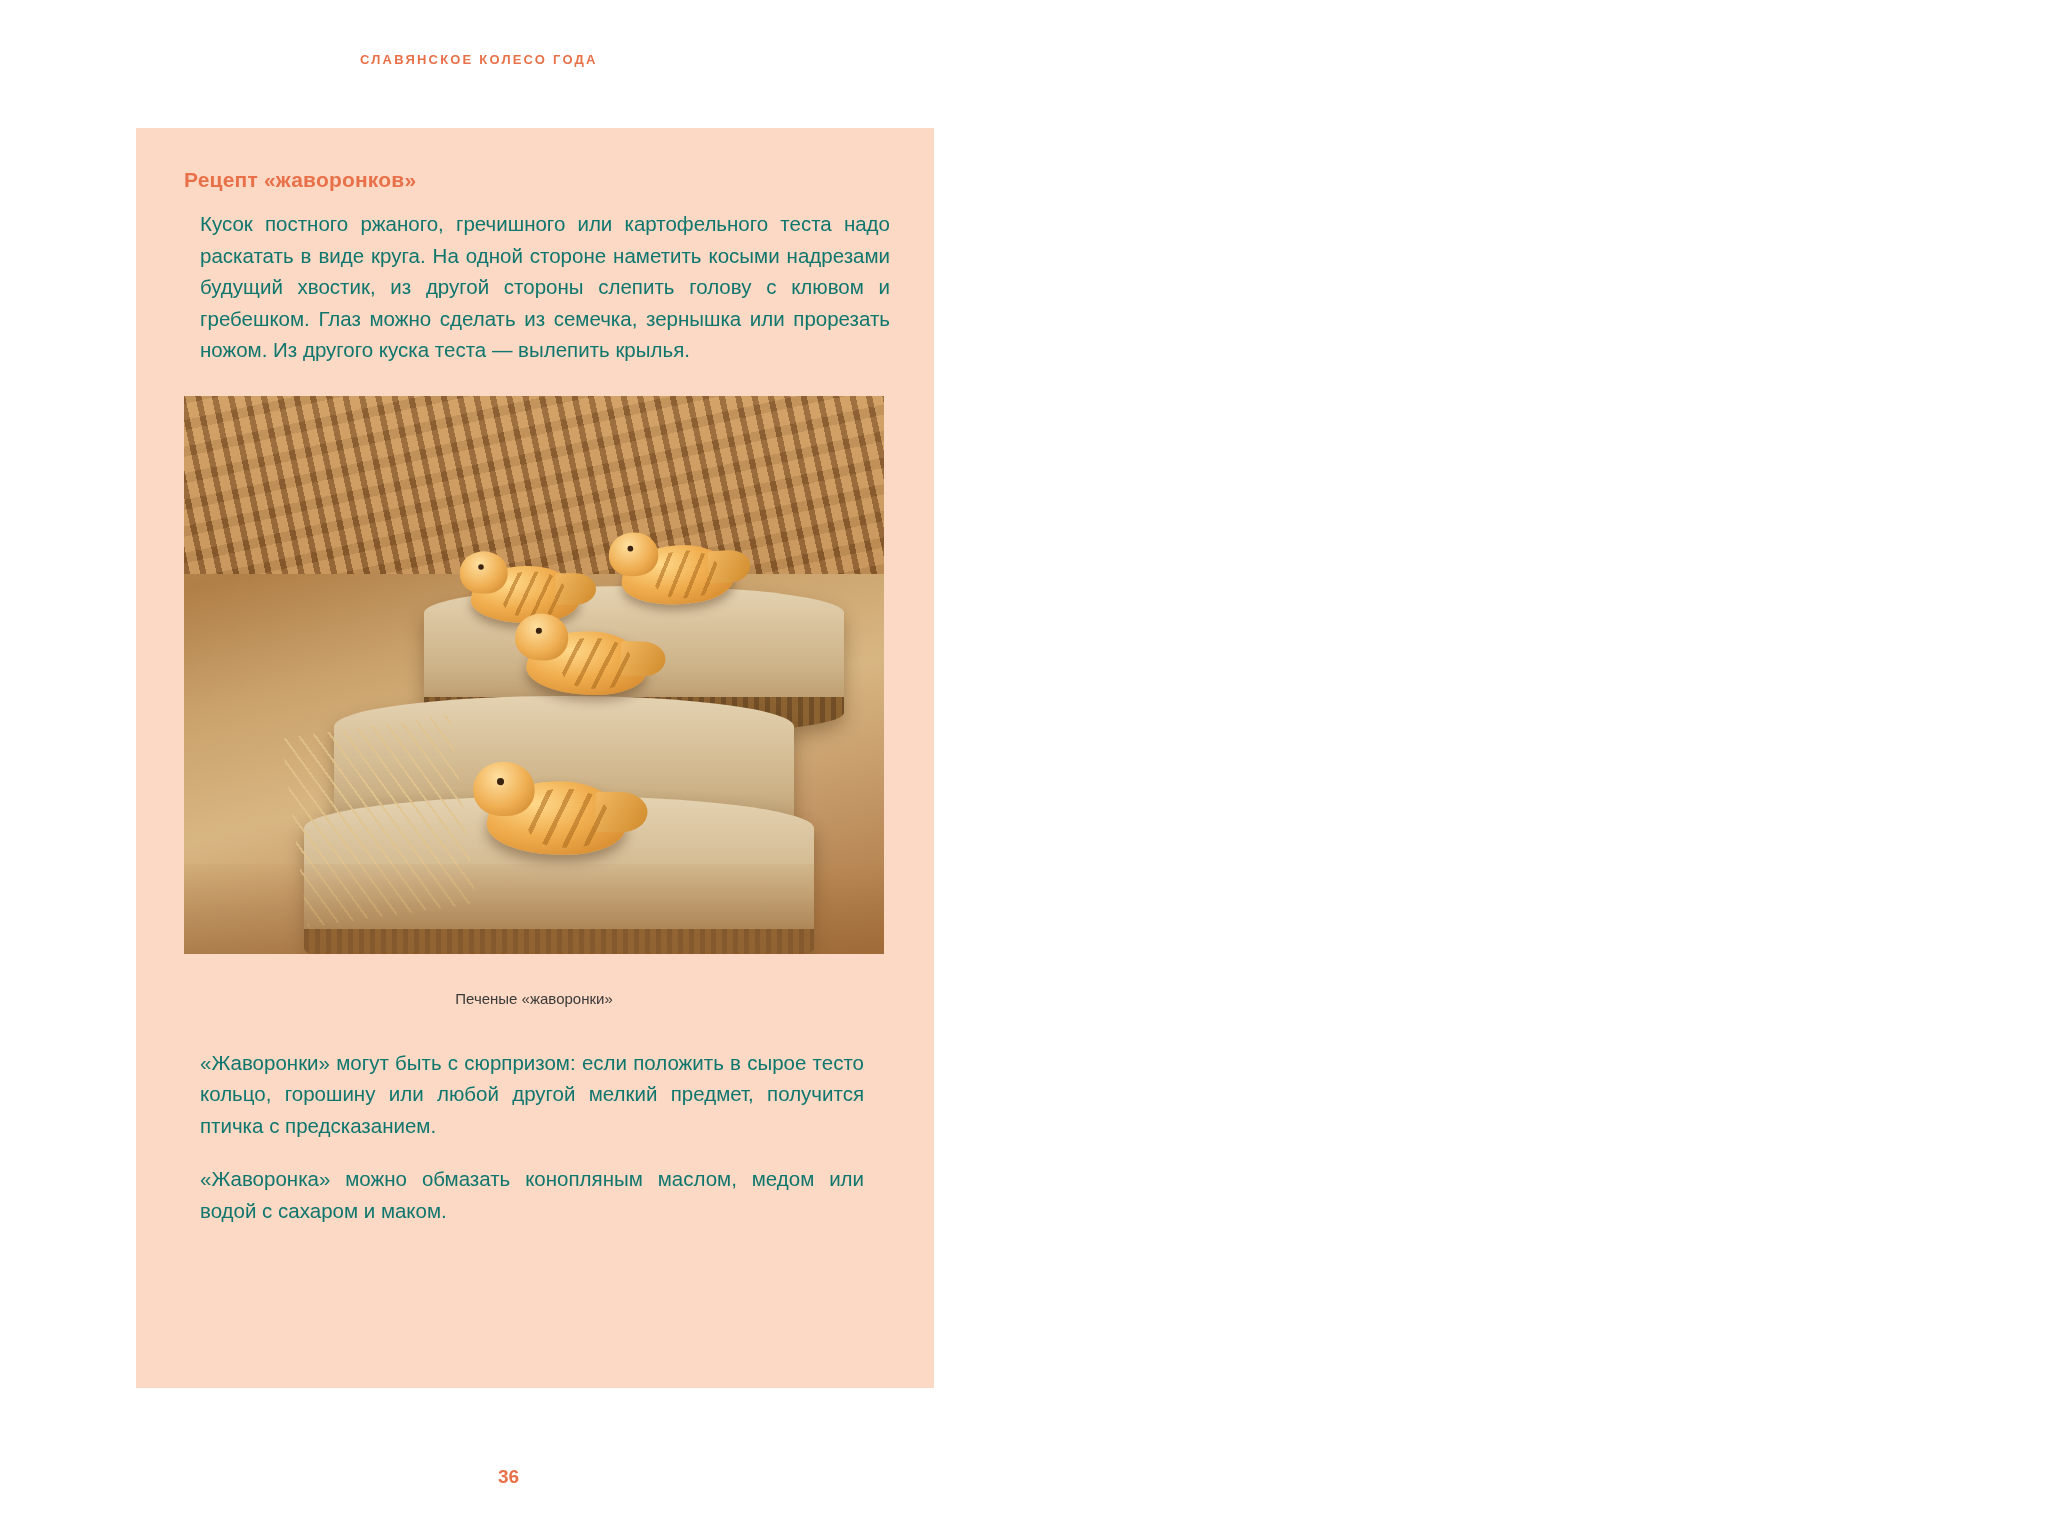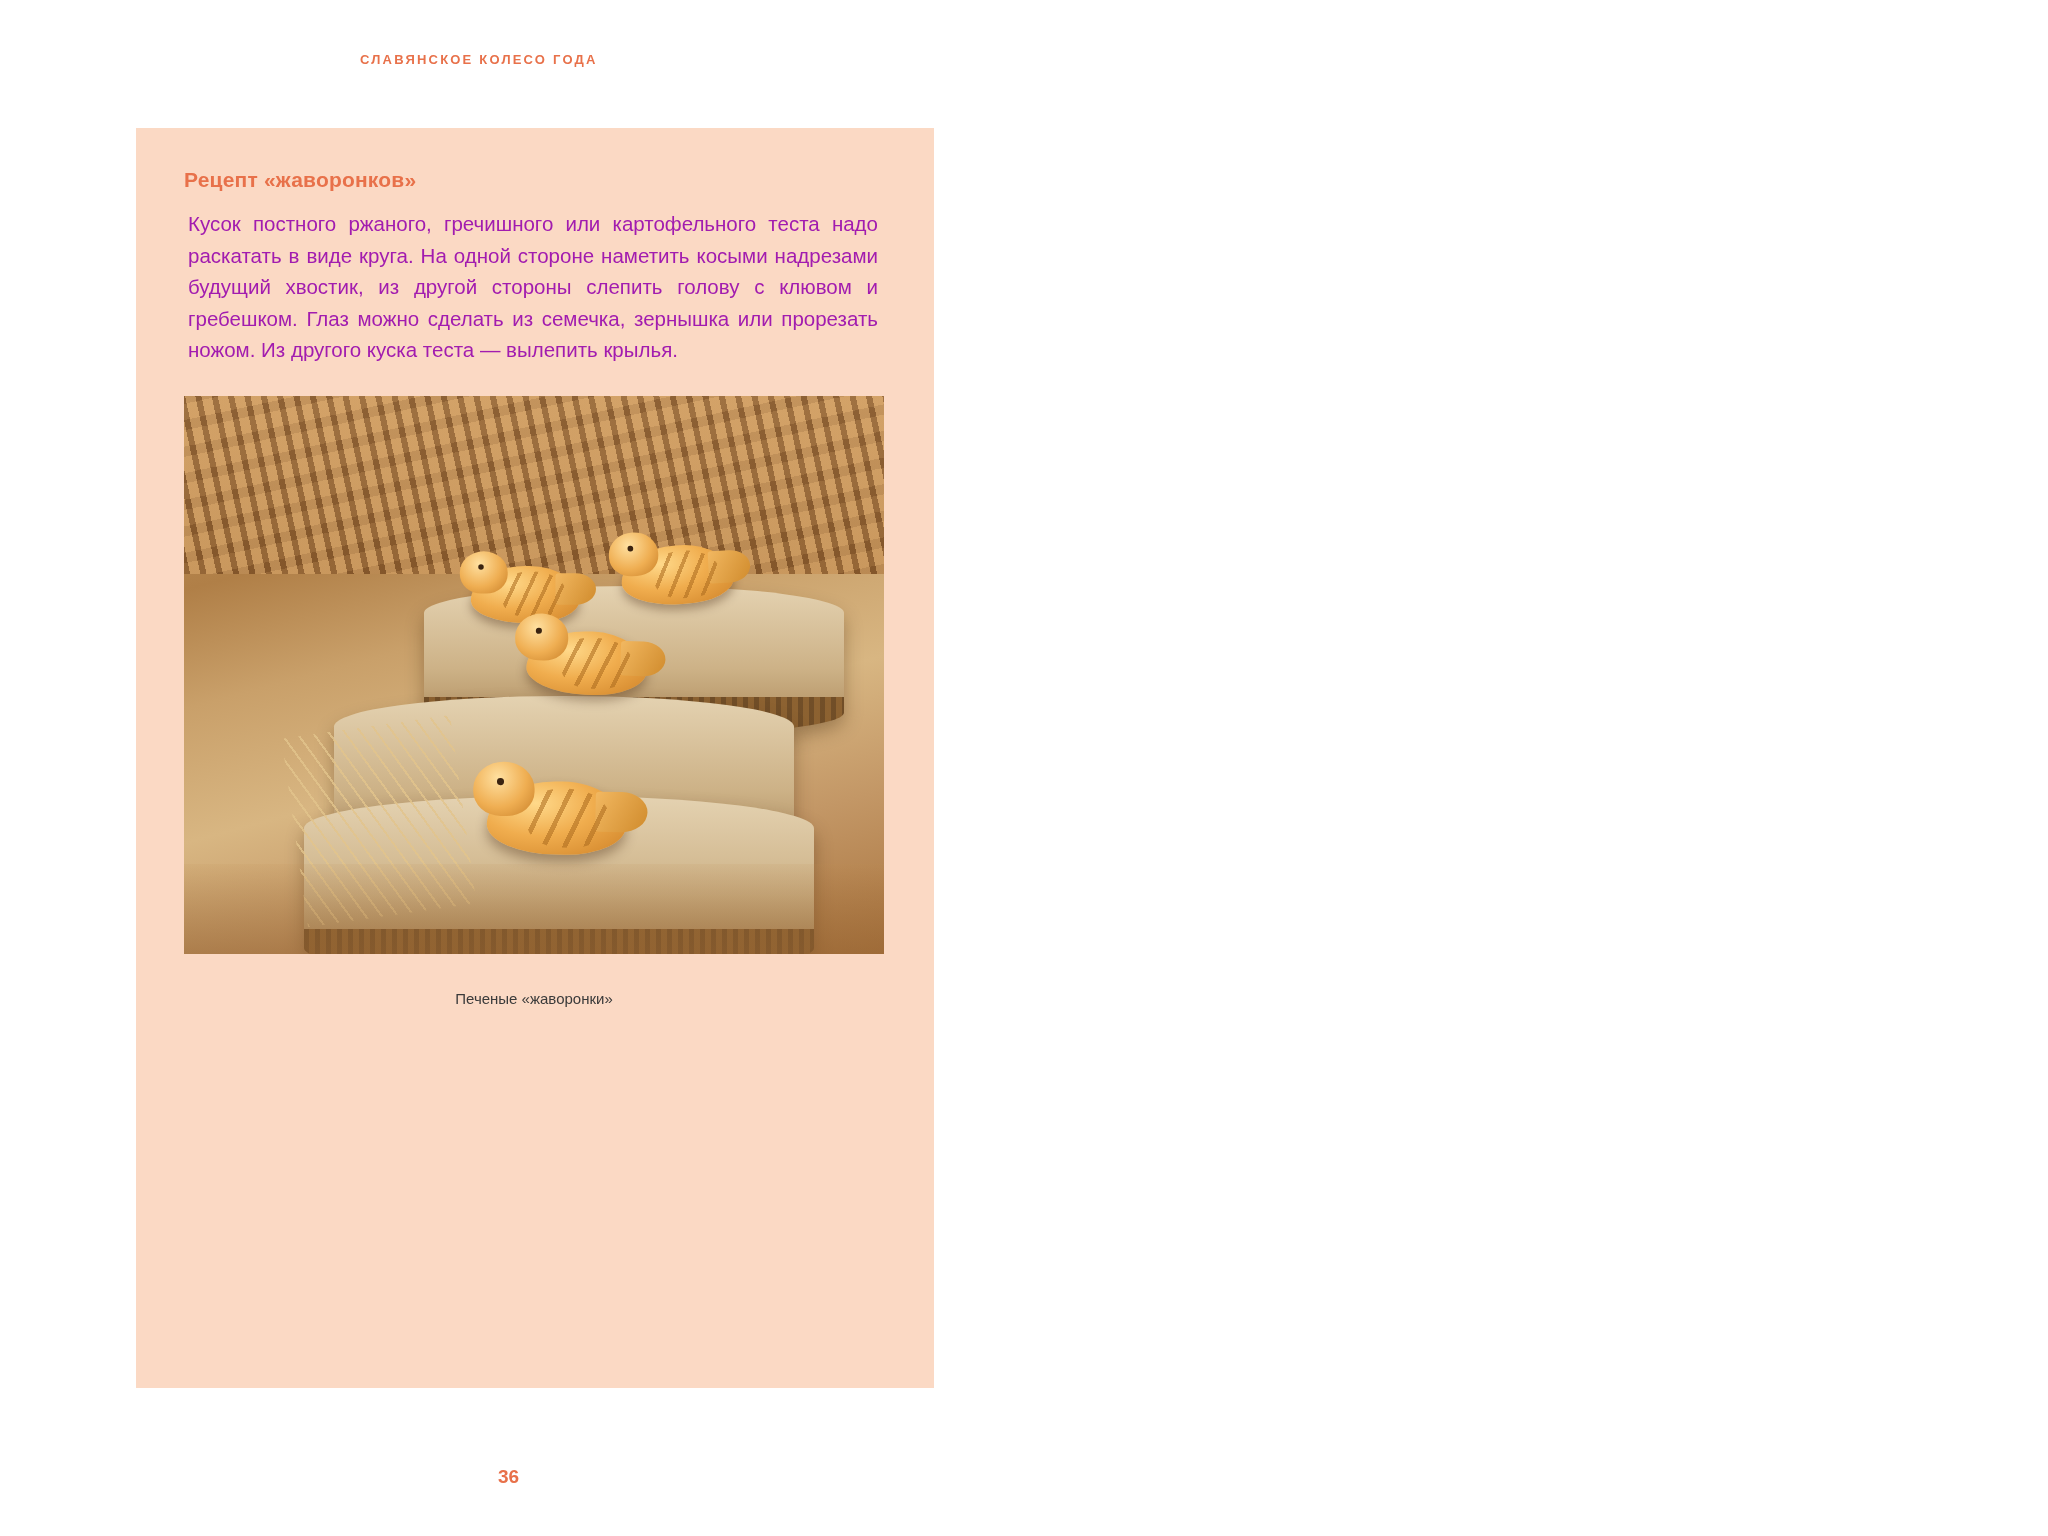--- a/index.html
+++ b/index.html
@@ -70,22 +70,22 @@
     font-weight: 700;
     font-size: 21px;
     color: #e8714a;
     margin: 0 0 16px 0;
     letter-spacing: 0.2px;
   }
   .sidebox p {
     font-family: "Liberation Sans", sans-serif;
     font-size: 20.5px;
     line-height: 31.5px;
-    margin: 4px;
-    color: #a21caf;
+    margin: 16px;
+    color: #0f766e;
     text-align: justify;
   }
   .sidebox p.recipe-body {
     width: 690px;
     hyphens: manual;
   }
 
   
   .photo-wrap {
     margin-top: 30px;
@@ -252,20 +252,24 @@
               <div class="stripe"></div>
             <div class="head"></div>
               <div class="eye"></div>
           </div>
 
           <div class="cloth"></div>
         </div>
         <div class="caption">Печеные «жаворонки»</div>
       </div>
 
+      <div class="after-photo">
+        <p>«Жаворонки» могут быть с сюрпризом: если положить в сырое тесто кольцо, горошину или любой другой мелкий предмет, получится птичка с предсказанием.</p>
+        <p>«Жаворонка» можно обмазать конопляным маслом, медом или водой с сахаром и маком.</p>
+      </div>
     </div>
 
     <div class="folio left">36</div>
   </div>
 
   <div class="page">
 
     
 
     

